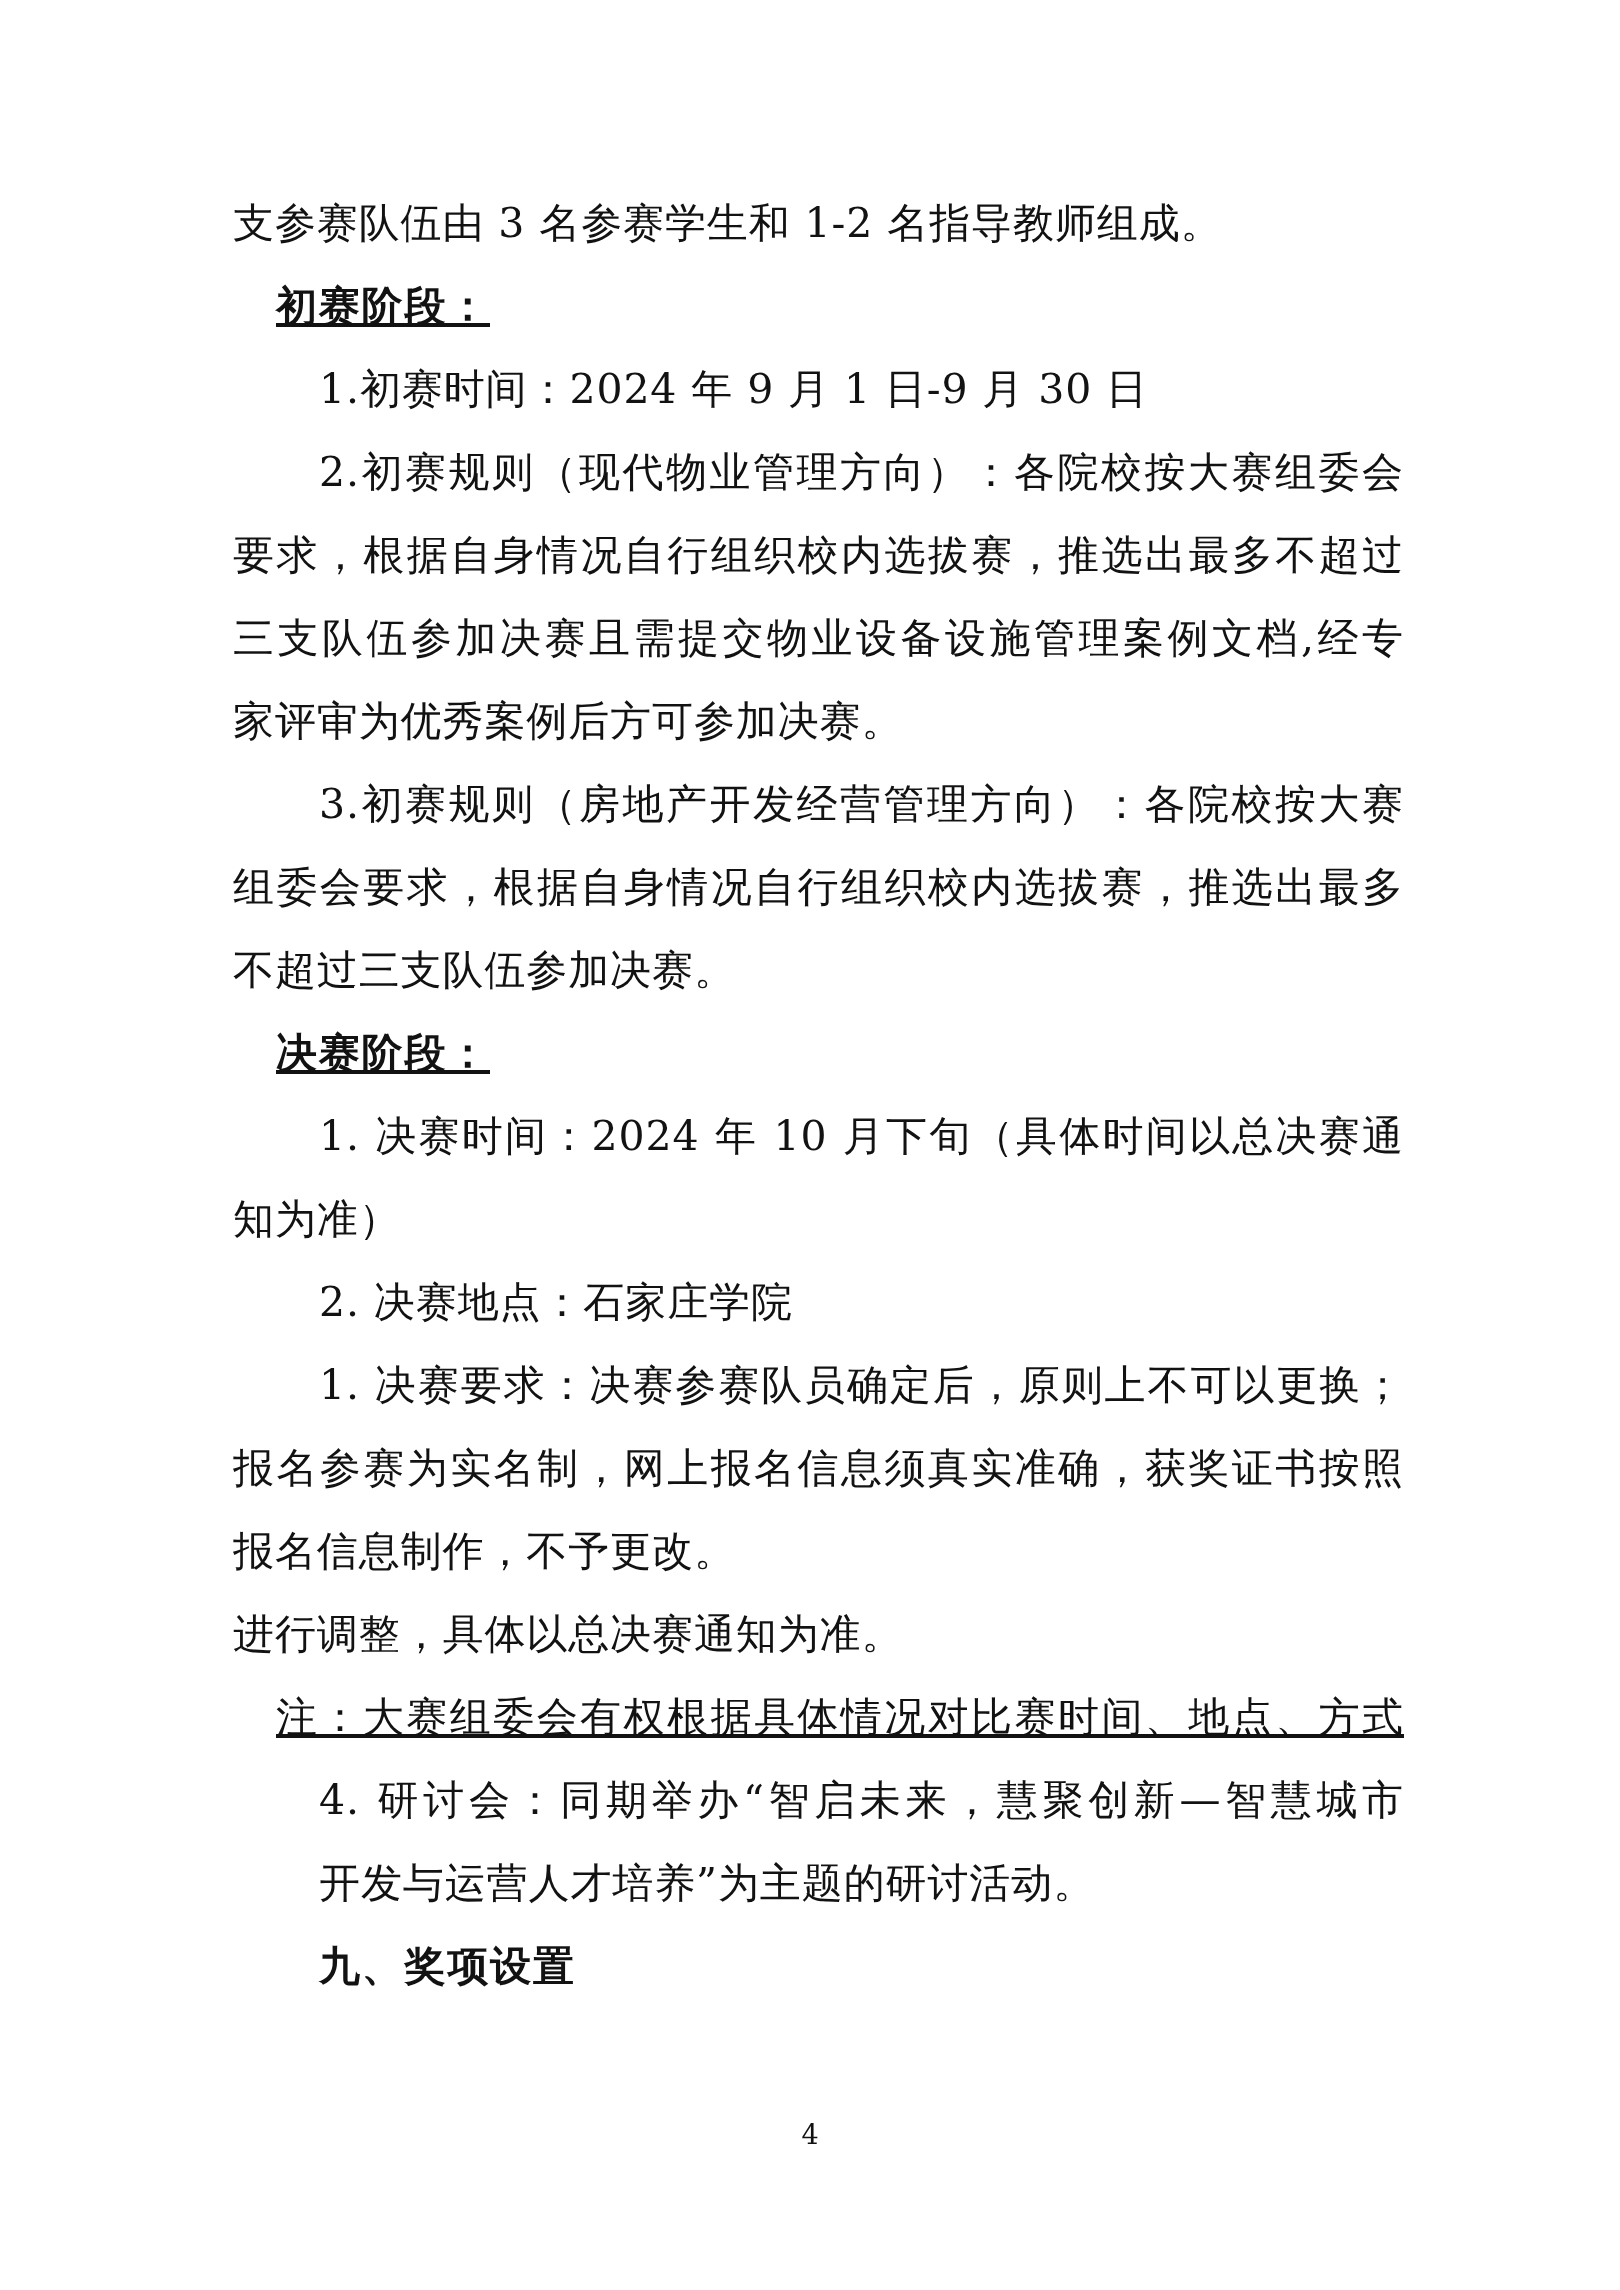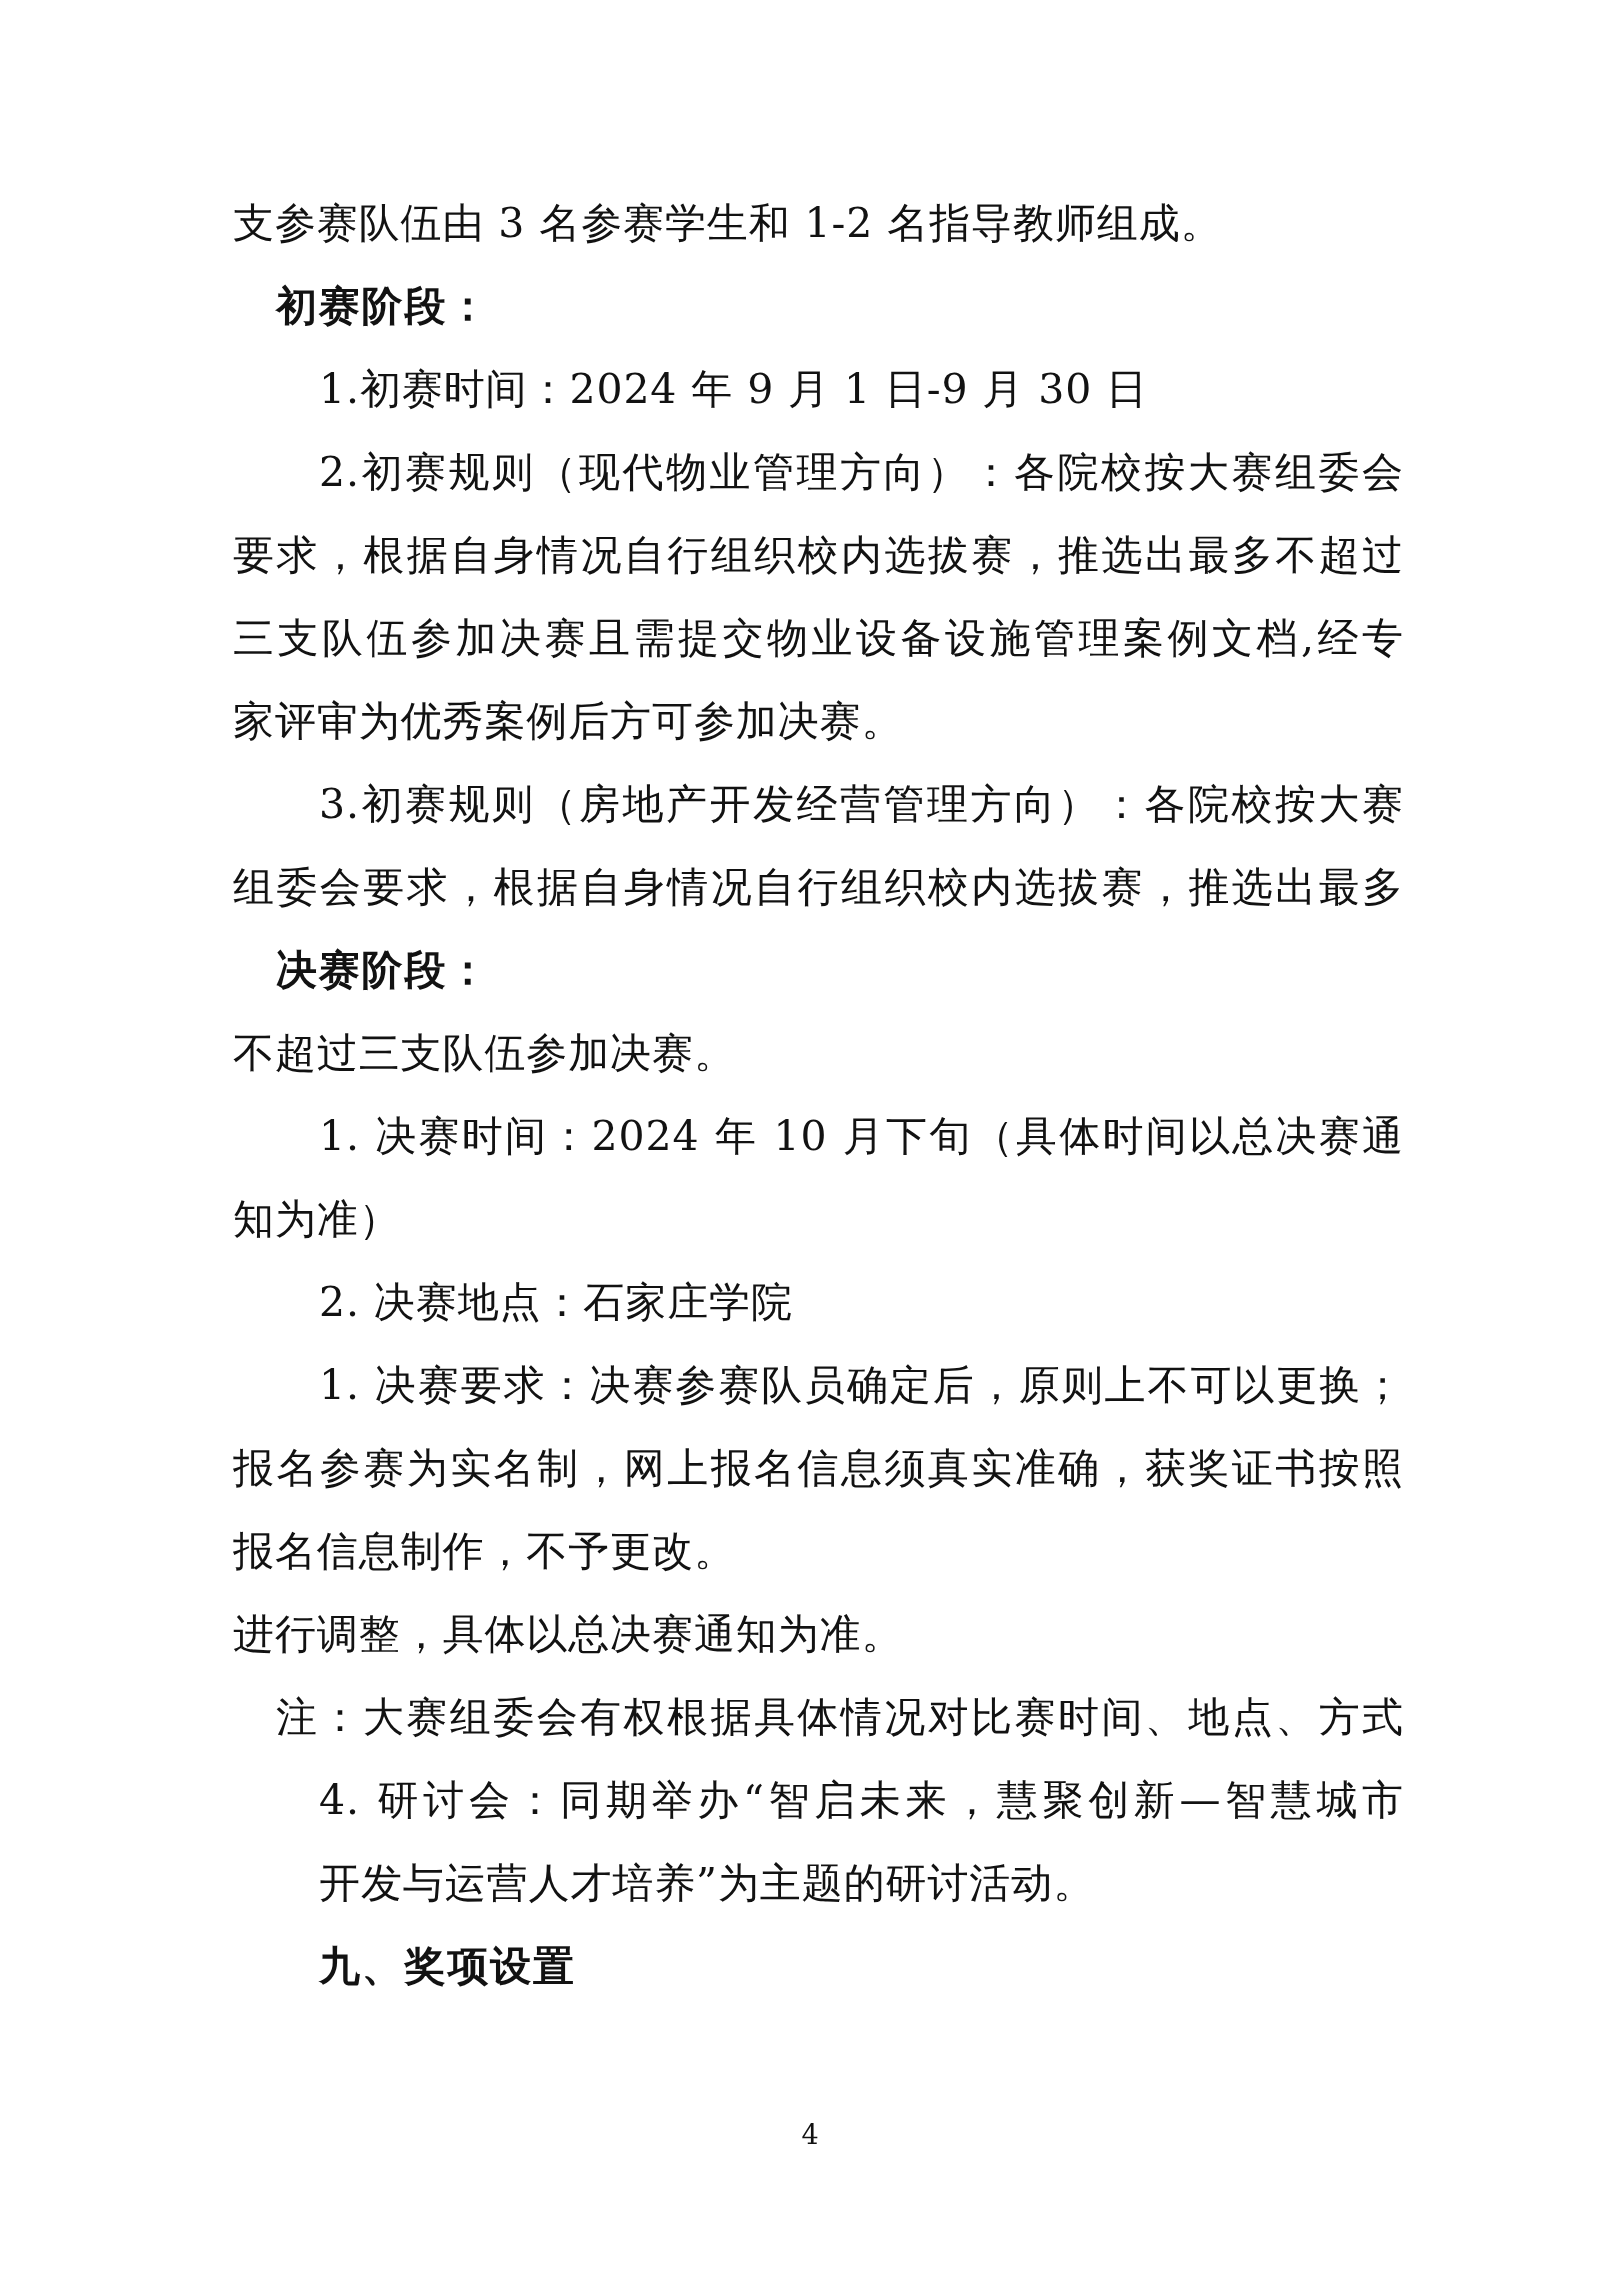--- a/index.html
+++ b/index.html
@@ -29,21 +29,21 @@
     font-size: 41px;
     letter-spacing: 0.9px;
     white-space: nowrap;
     text-align: left;
   }
   .line.fill {
     white-space: normal;
     text-align: justify;
     text-align-last: justify;
   }
-  .line.indent-1 { padding-left: 43px; }
+  .line.indent-1 { padding-left: 43px; text-decoration: underline; }
   .line.indent-2 { padding-left: 86px; }
   .line.bold {
     font-weight: bold;
     letter-spacing: 1.8px;
   }
   .footer {
     position: absolute;
     left: 0;
     width: 100%;
     top: 2112px;
@@ -62,22 +62,22 @@
   <div class="content">
       <div class="line">支参赛队伍由 3 名参赛学生和 1-2 名指导教师组成。</div>
       <div class="line indent-1 bold">初赛阶段：</div>
       <div class="line indent-2">1.初赛时间：2024 年 9 月 1 日-9 月 30 日</div>
       <div class="line indent-2 fill">2.初赛规则（现代物业管理方向）：各院校按大赛组委会</div>
       <div class="line fill">要求，根据自身情况自行组织校内选拔赛，推选出最多不超过</div>
       <div class="line fill">三支队伍参加决赛且需提交物业设备设施管理案例文档,经专</div>
       <div class="line">家评审为优秀案例后方可参加决赛。</div>
       <div class="line indent-2 fill">3.初赛规则（房地产开发经营管理方向）：各院校按大赛</div>
       <div class="line fill">组委会要求，根据自身情况自行组织校内选拔赛，推选出最多</div>
+      <div class="line">不超过三支队伍参加决赛。</div>
       <div class="line indent-1 bold">决赛阶段：</div>
-      <div class="line">不超过三支队伍参加决赛。</div>
       <div class="line indent-2 fill">1.  决赛时间：2024 年 10 月下旬（具体时间以总决赛通</div>
       <div class="line">知为准）</div>
       <div class="line indent-2">2.  决赛地点：石家庄学院</div>
       <div class="line indent-2 fill">1.  决赛要求：决赛参赛队员确定后，原则上不可以更换；</div>
       <div class="line fill">报名参赛为实名制，网上报名信息须真实准确，获奖证书按照</div>
       <div class="line">报名信息制作，不予更改。</div>
       <div class="line">进行调整，具体以总决赛通知为准。</div>
       <div class="line indent-1 fill">注：大赛组委会有权根据具体情况对比赛时间、地点、方式</div>
       <div class="line indent-2 fill">4.  研讨会：同期举办“智启未来，慧聚创新—智慧城市</div>
       <div class="line indent-2">开发与运营人才培养”为主题的研讨活动。</div>

